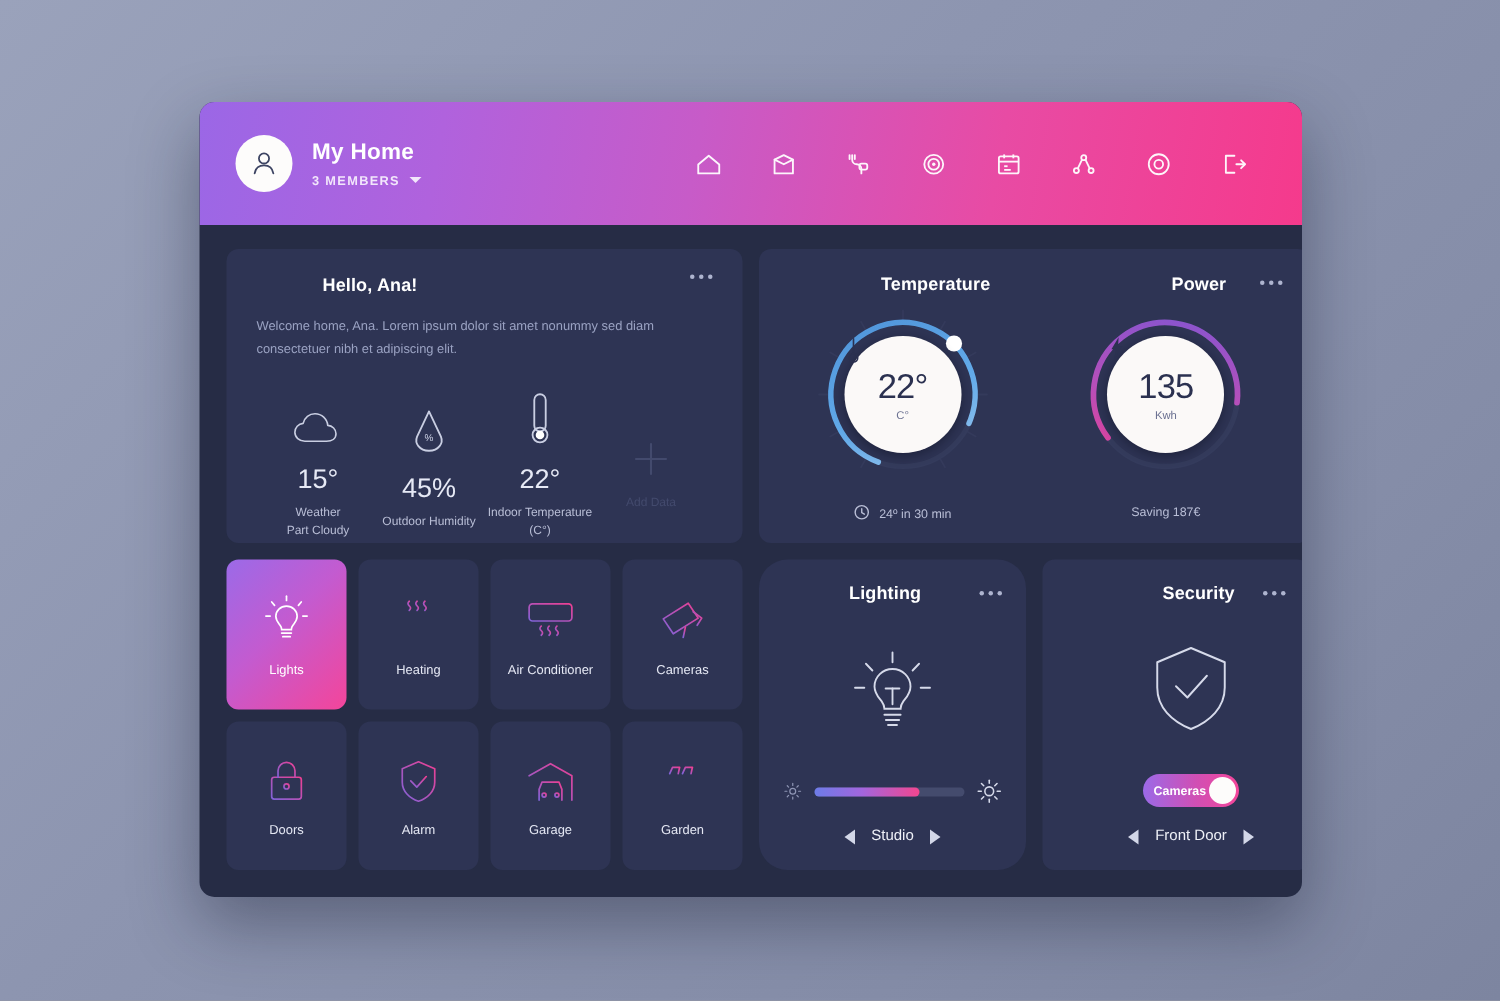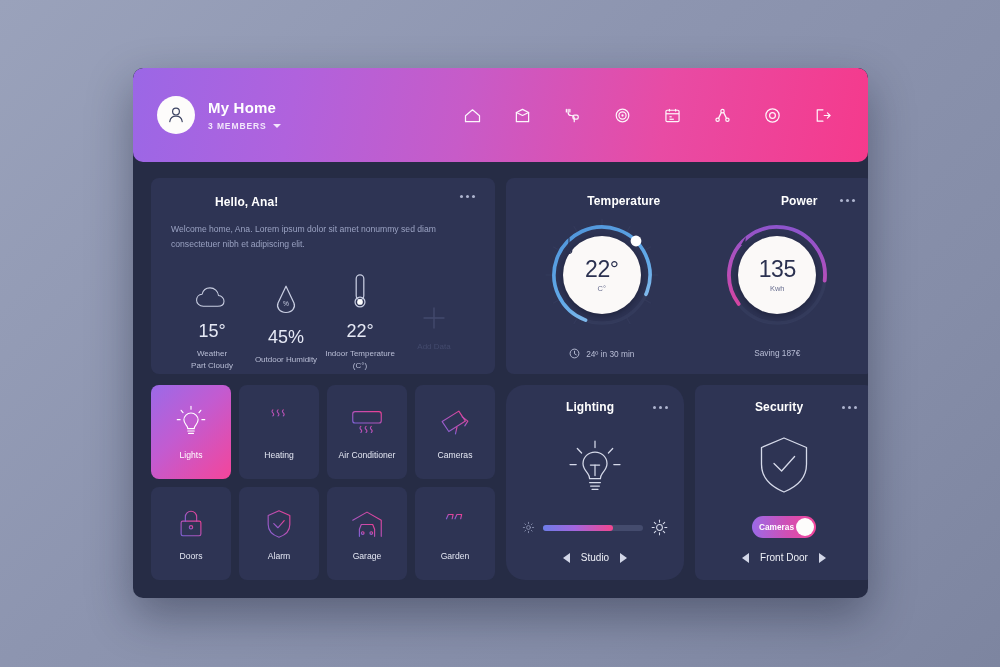--- a/index.html
+++ b/index.html
@@ -20,27 +20,26 @@
     width: 735px; height: 530px;
     background: #262c45;
     border-radius: 10px;
     box-shadow: 0 18px 45px rgba(20,24,45,.40);
     overflow: hidden;
     display: flex; flex-direction: column;
   }
 
   
   #header {
-    height: 94px;
+    height: 82px;
     background: linear-gradient(100deg, #9b67e6 0%, #b062dd 22%, #c75bc8 45%, #e84ba4 72%, #f53a8c 100%);
     display: flex; align-items: center;
     padding: 0 34px 0 24px;
     flex: none;
     position: relative;
-    border-radius: 10px;
   }
   #brand { display: flex; align-items: center; gap: 13px; }
   .avatar {
     width: 38px; height: 38px; border-radius: 50%;
     background: #fdfcfb;
     display: flex; align-items: center; justify-content: center;
   }
   .home-title {
     color: #fff; font-size: 15px; font-weight: bold;
     letter-spacing: .2px; line-height: 1.25;
@@ -163,21 +162,21 @@
   }
   .tile.active {
     background: linear-gradient(135deg, #9b6ae8 0%, #c35bd0 45%, #f4459a 100%);
   }
   .tile-ico { height: 46px; display: flex; align-items: center; justify-content: center; }
   .tile-lbl { color: #e4e7f3; font-size: 8.6px; }
   .tile.active .tile-lbl { color: #ffffff; }
 
   
   #lighting { grid-column: 2; grid-row: 2; border-radius: 19px; }
-  #security { grid-column: 3; grid-row: 2; }
+  #security { grid-column: 3; grid-row: 2; padding-left: 20px; }
   .panel { padding: 15px 16px 0 16px; display: flex; flex-direction: column; height: 100%; }
   .panel-head { display: flex; align-items: center; justify-content: space-between; }
   .panel-ico { flex: 1; display: flex; align-items: center; justify-content: center; margin-top: 2px; }
   .slider-row { display: flex; align-items: center; gap: 8px; margin-bottom: 16px; }
   .slider-track {
     flex: 1; height: 6px; border-radius: 3px;
     background: #444b6d; position: relative; cursor: pointer;
   }
   .slider-fill {
     position: absolute; left: 0; top: 0; bottom: 0;

